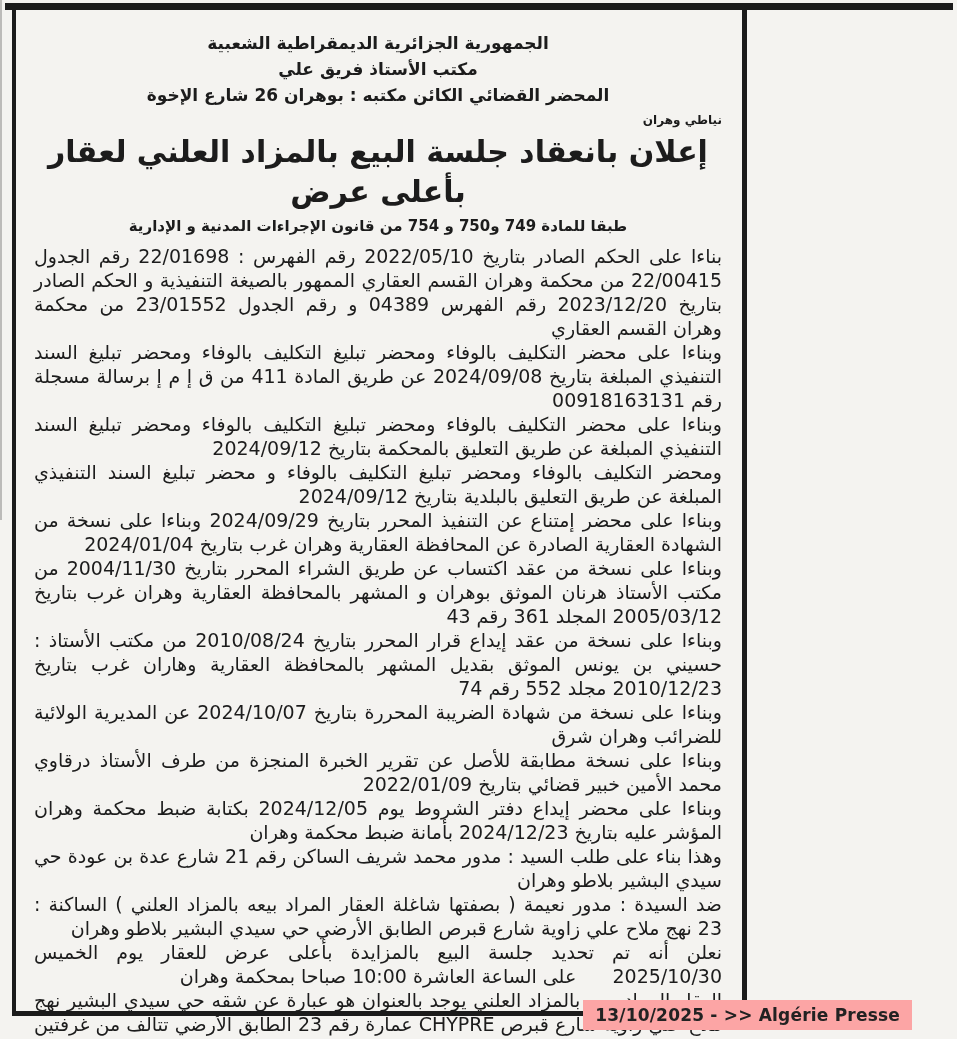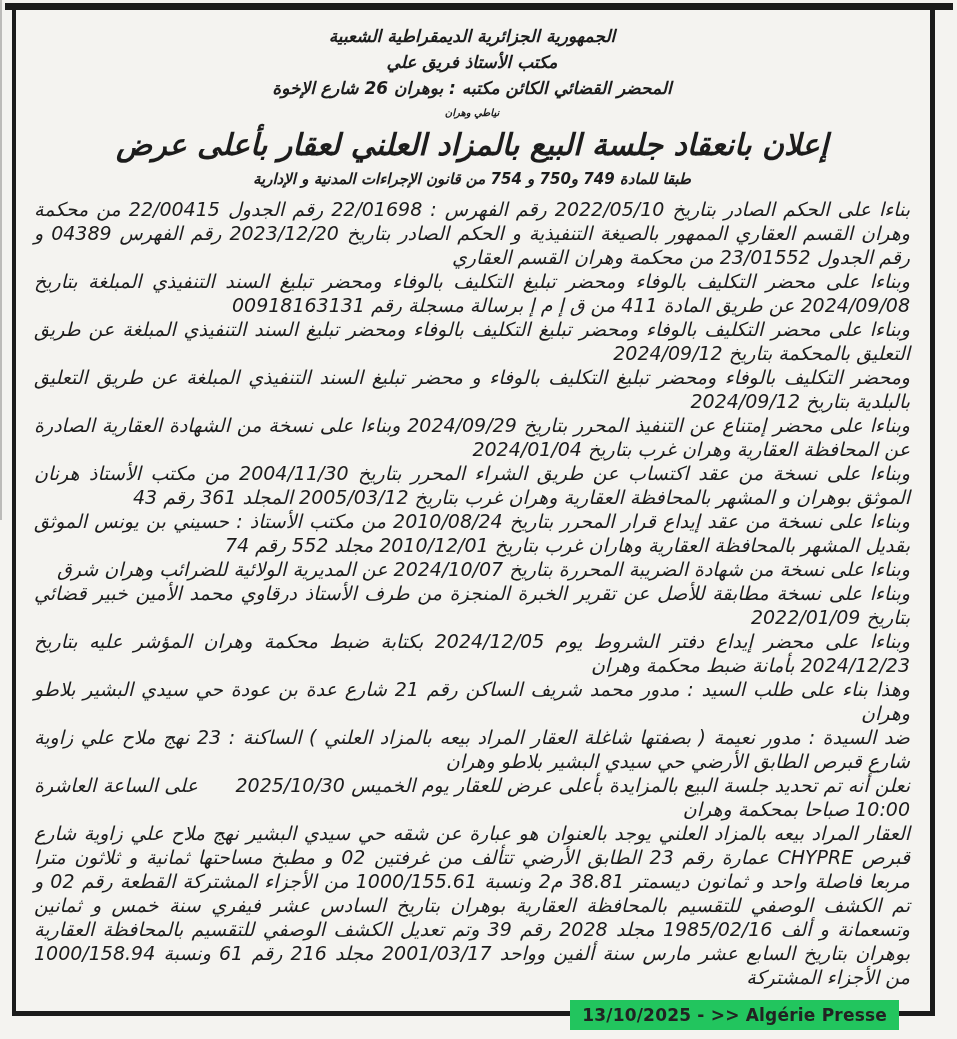--- a/index.html
+++ b/index.html
@@ -9,47 +9,46 @@
     font-family:"DejaVu Sans",sans-serif;
   }
   .edge-artifact{
     position:absolute;left:0;top:0;width:2px;height:520px;
     background:rgba(20,20,20,.25);
   }
   .topbar{
     position:absolute;left:5px;top:3px;width:948px;height:7px;background:#1b1b1b;
   }
   .frame{
-    position:absolute;left:12px;top:3px;width:923px;height:1013px;
+    position:absolute;left:12px;top:3px;width:735px;height:1013px;
     box-sizing:border-box;
     border-left:4px solid #1b1b1b;
     border-right:5px solid #1b1b1b;
     border-bottom:5px solid #1b1b1b;
-    padding:20px 20px 0 18px;
+    padding:27px 20px 0 18px;
     direction:rtl;
-    font-style:italic;
   }
   .header-line{
     text-align:center;font-weight:bold;font-size:17px;line-height:26px;
   }
-  .header-line.small{font-size:10px;line-height:24px;}
+  .header-line.small{font-size:12px;line-height:24px;text-align:right;}
   .doc-title{
     text-align:center;font-weight:bold;font-size:30px;line-height:40px;
     letter-spacing:-0.5px;
   }
   .doc-subtitle{
     text-align:center;font-weight:bold;font-size:15px;line-height:28px;margin-bottom:4px;
   }
   .para{
     margin:0;font-size:19px;line-height:24px;
     text-align:justify;text-align-last:right;
   }
   .footer{
-    position:absolute;bottom:9px;right:58px;height:30px;line-height:30px;
-    background:#22c55e;padding:0 12px;
+    position:absolute;bottom:9px;right:45px;height:30px;line-height:30px;
+    background:#fca5a5;padding:0 12px;
     direction:ltr;font-weight:bold;font-size:17px;color:#222;
     letter-spacing:0.2px;
   }
 </style>
 </head>
 <body>
 
 <div class="edge-artifact"></div>
 <div class="topbar"></div>
 
@@ -61,21 +60,21 @@
   <div class="doc-title">إعلان بانعقاد جلسة البيع بالمزاد العلني لعقار  بأعلى عرض</div>
   <div class="doc-subtitle">طبقا للمادة 749 و750 و 754 من قانون الإجراءات المدنية و الإدارية</div>
 
   <div>
     <p class="para">بناءا على الحكم الصادر بتاريخ 2022/05/10 رقم الفهرس : 22/01698 رقم الجدول 22/00415 من محكمة وهران القسم العقاري الممهور بالصيغة التنفيذية و الحكم الصادر بتاريخ 2023/12/20 رقم الفهرس 04389 و رقم الجدول 23/01552 من محكمة وهران  القسم العقاري</p>
     <p class="para">وبناءا على محضر التكليف بالوفاء ومحضر تبليغ التكليف بالوفاء ومحضر تبليغ السند التنفيذي المبلغة بتاريخ 2024/09/08 عن طريق المادة 411 من ق إ م إ برسالة مسجلة رقم 00918163131</p>
     <p class="para">وبناءا على محضر التكليف بالوفاء ومحضر تبليغ التكليف بالوفاء ومحضر تبليغ السند التنفيذي المبلغة عن طريق التعليق بالمحكمة بتاريخ 2024/09/12</p>
     <p class="para">ومحضر التكليف بالوفاء ومحضر تبليغ التكليف بالوفاء و محضر تبليغ السند التنفيذي المبلغة عن طريق التعليق بالبلدية بتاريخ 2024/09/12</p>
     <p class="para">وبناءا على محضر إمتناع عن التنفيذ المحرر بتاريخ 2024/09/29 وبناءا على نسخة من الشهادة العقارية الصادرة عن المحافظة العقارية وهران غرب بتاريخ 2024/01/04</p>
     <p class="para">وبناءا على نسخة من عقد اكتساب عن طريق الشراء المحرر  بتاريخ 2004/11/30 من مكتب الأستاذ  هرنان الموثق بوهران و المشهر بالمحافظة العقارية وهران غرب بتاريخ 2005/03/12 المجلد 361 رقم 43</p>
-    <p class="para">وبناءا على نسخة من عقد إيداع قرار المحرر بتاريخ 2010/08/24 من مكتب الأستاذ : حسيني بن يونس الموثق بقديل المشهر بالمحافظة العقارية وهاران غرب بتاريخ 2010/12/01 مجلد 552 رقم 74</p>
+    <p class="para">وبناءا على نسخة من عقد إيداع قرار المحرر بتاريخ 2010/08/24 من مكتب الأستاذ : حسيني بن يونس الموثق بقديل المشهر بالمحافظة العقارية وهاران غرب بتاريخ 2010/12/23 مجلد 552 رقم 74</p>
     <p class="para">وبناءا على نسخة من شهادة الضريبة المحررة بتاريخ 2024/10/07 عن المديرية الولائية للضرائب وهران شرق</p>
     <p class="para">وبناءا على نسخة مطابقة للأصل عن تقرير الخبرة المنجزة من طرف الأستاذ درقاوي محمد الأمين خبير قضائي بتاريخ 2022/01/09</p>
     <p class="para">وبناءا على محضر إيداع دفتر الشروط يوم 2024/12/05 بكتابة ضبط محكمة وهران المؤشر عليه بتاريخ 2024/12/23 بأمانة ضبط محكمة وهران</p>
     <p class="para">وهذا بناء على طلب السيد : مدور محمد شريف الساكن رقم 21 شارع عدة بن عودة حي سيدي البشير بلاطو وهران</p>
     <p class="para">ضد السيدة : مدور نعيمة ( بصفتها شاغلة العقار المراد بيعه بالمزاد العلني ) الساكنة : 23 نهج ملاح علي زاوية شارع قبرص الطابق الأرضي حي سيدي البشير بلاطو وهران</p>
     <p class="para">نعلن أنه تم تحديد جلسة  البيع بالمزايدة بأعلى عرض للعقار يوم الخميس 2025/10/30&nbsp;&nbsp;&nbsp;&nbsp;&nbsp; على الساعة العاشرة 10:00 صباحا بمحكمة وهران</p>
     <p class="para">العقار المراد بيعه بالمزاد العلني يوجد بالعنوان هو عبارة عن شقه  حي سيدي البشير نهج ملاح علي زاوية شارع قبرص CHYPRE عمارة رقم 23 الطابق الأرضي تتألف من غرفتين 02 و مطبخ  مساحتها ثمانية و ثلاثون مترا مربعا فاصلة  واحد و ثمانون ديسمتر 38.81 م2 ونسبة 1000/155.61 من الأجزاء المشتركة القطعة رقم 02 و تم الكشف الوصفي للتقسيم بالمحافظة العقارية بوهران بتاريخ السادس عشر فيفري سنة خمس و ثمانين وتسعمانة و ألف 1985/02/16  مجلد 2028 رقم 39 وتم تعديل الكشف الوصفي للتقسيم  بالمحافظة العقارية بوهران بتاريخ السابع عشر مارس سنة ألفين وواحد 2001/03/17 مجلد 216 رقم 61 ونسبة 1000/158.94 من الأجزاء المشتركة</p>
 
   </div>
 

